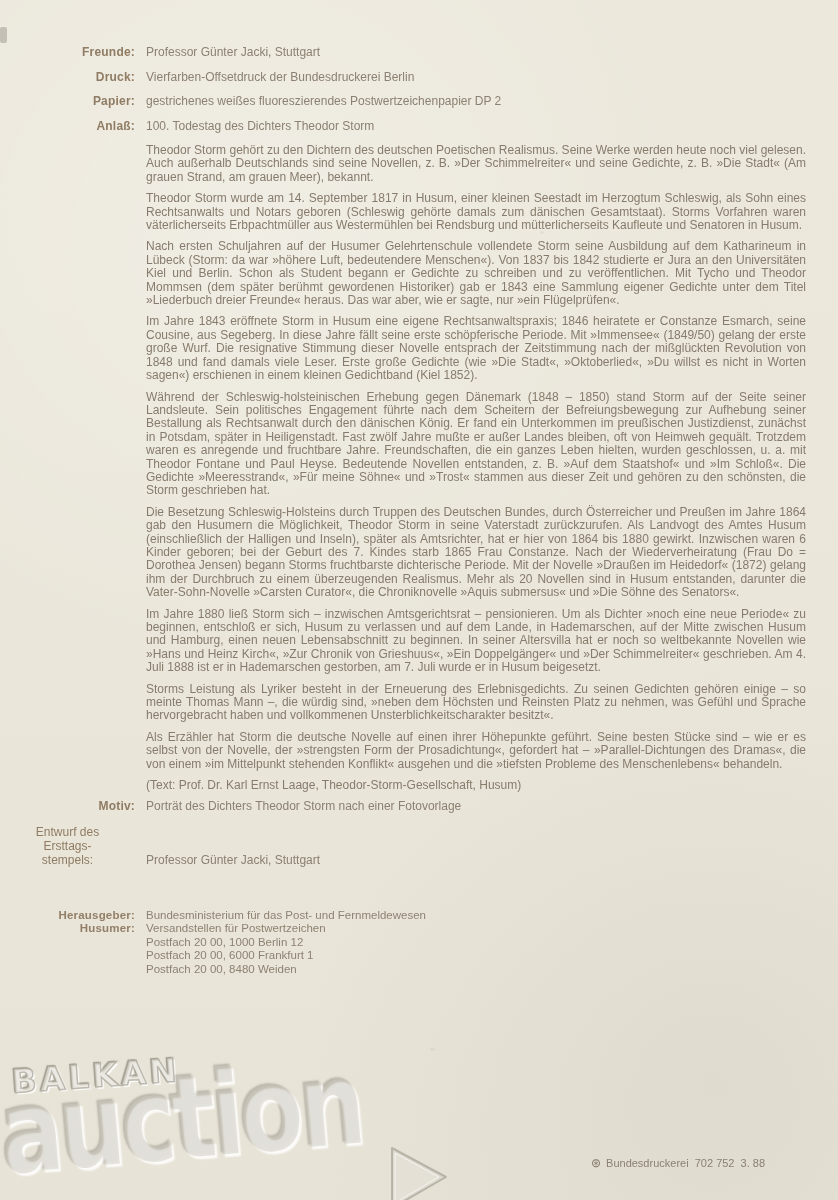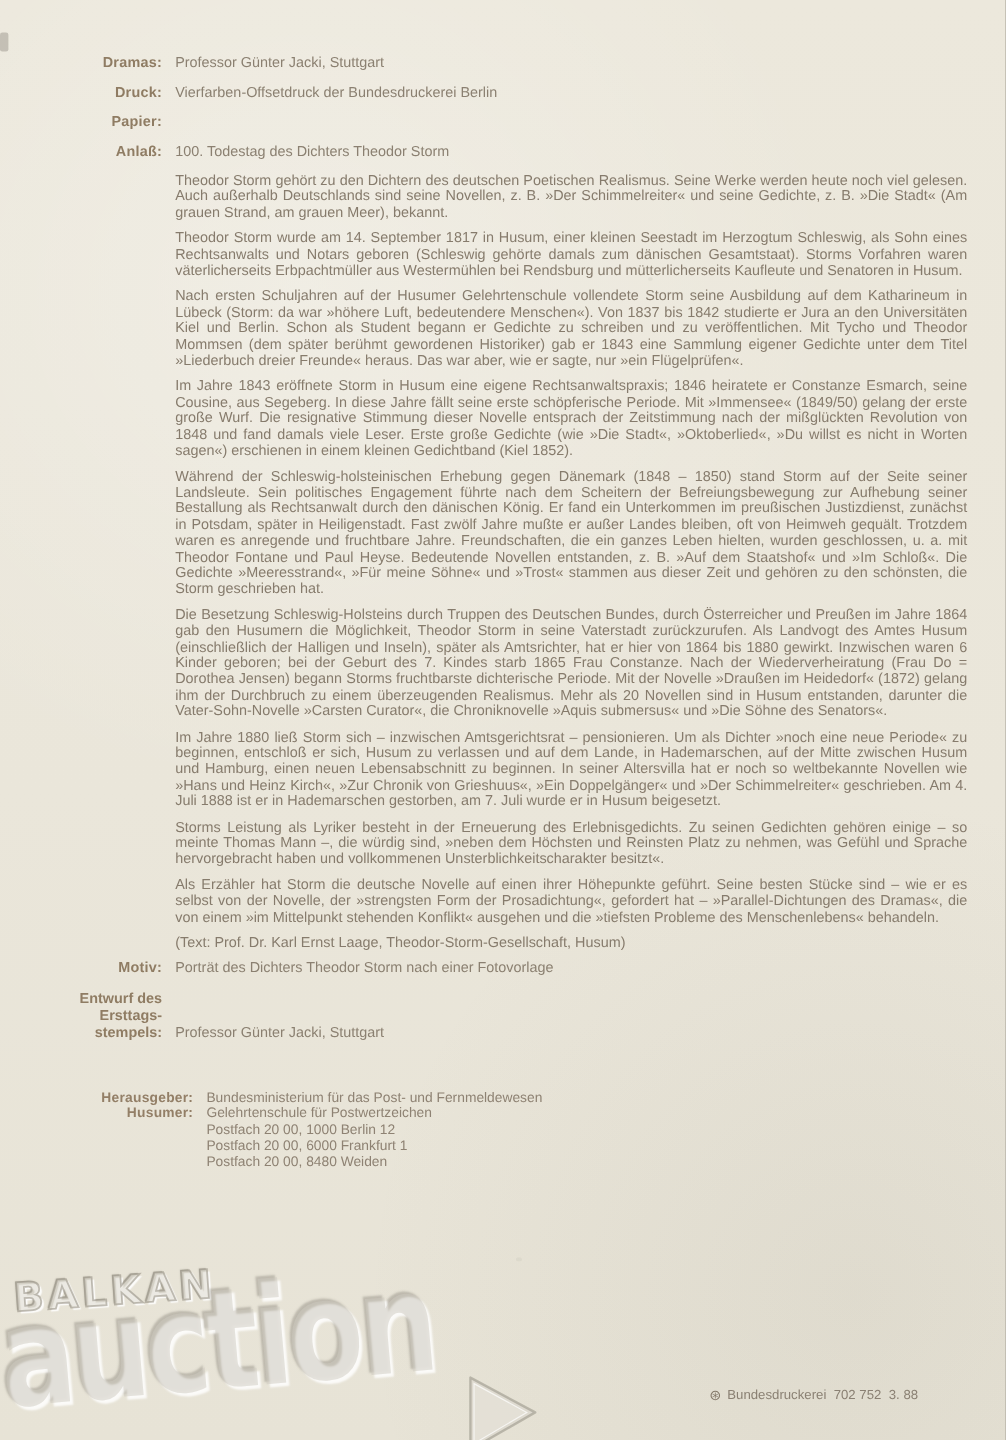--- a/index.html
+++ b/index.html
@@ -14,24 +14,24 @@
   }
   .speck{position:absolute;background:rgba(120,115,105,0.35);border-radius:2px;}
   .fields{padding-top:46px;}
   .frow{display:flex;align-items:baseline;margin-bottom:11.5px;font-size:12px;line-height:13px;}
   .flabel{width:135px;flex:0 0 135px;text-align:right;font-weight:bold;color:#8f7c63;letter-spacing:.2px;}
   .fvalue{margin-left:11px;color:#8b8071;}
   .bodytext{margin:7px 0 0 146px;width:660px;font-size:12px;line-height:13.4px;text-align:justify;color:#867b6c;}
   .bodytext p{margin:0 0 8px 0;}
   .motiv{margin-top:1px;align-items:center;}
   .stempel{display:flex;align-items:flex-end;margin-top:10px;font-size:12px;line-height:14px;}
-  .stempel .lbl{width:135px;flex:0 0 135px;text-align:right;font-weight:bold;color:#8f7c63;}
+  .stempel .lbl{width:135px;flex:0 0 135px;text-align:center;font-weight:normal;color:#8f7c63;}
   .stempel .val{margin-left:11px;color:#8b8071;padding-bottom:0;}
   .bottom{margin-top:42px;font-size:11.5px;line-height:13.5px;}
-  .bottom .frow{margin-bottom:0;font-size:11.5px;line-height:13.5px;padding-left:26px;}
+  .bottom .frow{margin-bottom:0;font-size:11.5px;line-height:13.5px;}
   .bottom .flabel{font-weight:bold;color:#937f67;}
   .bottom .fvalue{color:#8e8273;}
   .vlines div{margin:0;}
   .printer{position:absolute;left:591px;top:1156px;font-size:11px;color:#8a8073;display:flex;align-items:center;white-space:pre;}
   .printer .logo{font-size:12px;margin-right:5px;color:#837868;}
   .wm{position:absolute;pointer-events:none;user-select:none;}
   .wm-balkan{
     left:10px;top:1062px;font-size:33px;font-weight:bold;letter-spacing:3px;
     font-family:"DejaVu Sans",sans-serif;
     transform:rotate(-4deg);transform-origin:left top;
@@ -52,29 +52,30 @@
 <body>
 
 <div class="page">
 
   <div class="speck" style="left:0;top:27px;width:7px;height:16px;"></div>
   <div class="speck" style="left:540px;top:231px;width:4px;height:3px;opacity:.25;"></div>
   <div class="speck" style="left:430px;top:1048px;width:5px;height:3px;opacity:.2;"></div>
 
   <div class="fields">
     <div class="frow">
-      <div class="flabel">Dramas:</div>
+      <div class="flabel">Freunde:</div>
       <div class="fvalue">Professor Günter Jacki, Stuttgart</div>
     </div>
     <div class="frow">
       <div class="flabel">Druck:</div>
       <div class="fvalue">Vierfarben-Offsetdruck der Bundesdruckerei Berlin</div>
     </div>
     <div class="frow">
       <div class="flabel">Papier:</div>
+      <div class="fvalue">gestrichenes weißes fluoreszierendes Postwertzeichenpapier DP 2</div>
     </div>
     <div class="frow">
       <div class="flabel">Anlaß:</div>
       <div class="fvalue">100. Todestag des Dichters Theodor Storm</div>
     </div>
   </div>
 
   <div class="bodytext">
     <p>Theodor Storm gehört zu den Dichtern des deutschen Poetischen Realismus. Seine Werke werden heute noch viel gelesen. Auch außerhalb Deutschlands sind seine Novellen, z. B. »Der Schimmelreiter« und seine Gedichte, z. B. »Die Stadt« (Am grauen Strand, am grauen Meer), bekannt.</p>
     <p>Theodor Storm wurde am 14. September 1817 in Husum, einer kleinen Seestadt im Herzogtum Schleswig, als Sohn eines Rechtsanwalts und Notars geboren (Schleswig gehörte damals zum dänischen Gesamtstaat). Storms Vorfahren waren väterlicherseits Erbpachtmüller aus Westermühlen bei Rendsburg und mütterlicherseits Kaufleute und Senatoren in Husum.</p>
@@ -103,21 +104,21 @@
   </div>
 
   <div class="bottom">
     <div class="frow">
       <div class="flabel">Herausgeber:</div>
       <div class="fvalue">Bundesministerium für das Post- und Fernmeldewesen</div>
     </div>
     <div class="frow">
       <div class="flabel">Husumer:</div>
       <div class="fvalue vlines">
-        <div>Gelehrtenschule für Postwertzeichen</div>
+        <div>Versandstellen für Postwertzeichen</div>
         <div>Postfach 20 00, 1000 Berlin 12</div>
         <div>Postfach 20 00, 6000 Frankfurt 1</div>
         <div>Postfach 20 00, 8480 Weiden</div>
       </div>
     </div>
   </div>
 
   <div class="printer">
     <span class="logo">⊛</span><span>Bundesdruckerei  702 752  3. 88</span>
   </div>

